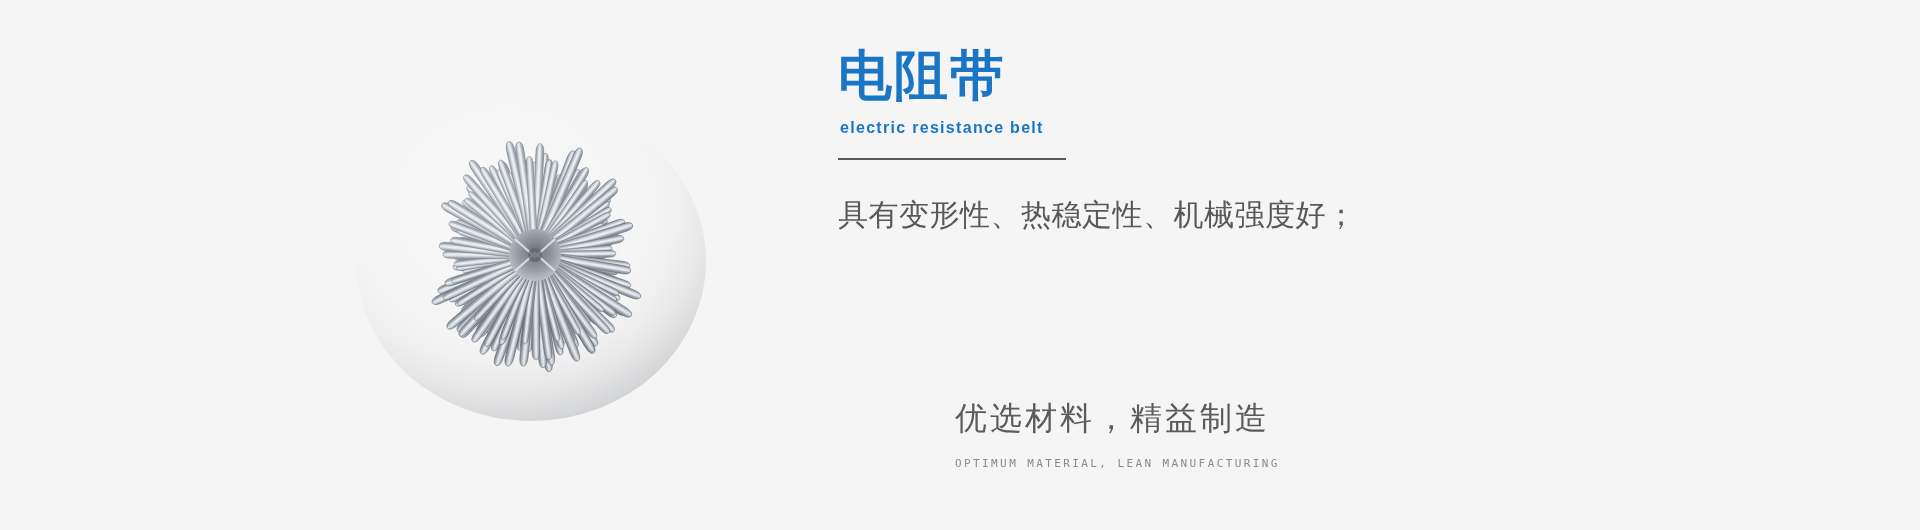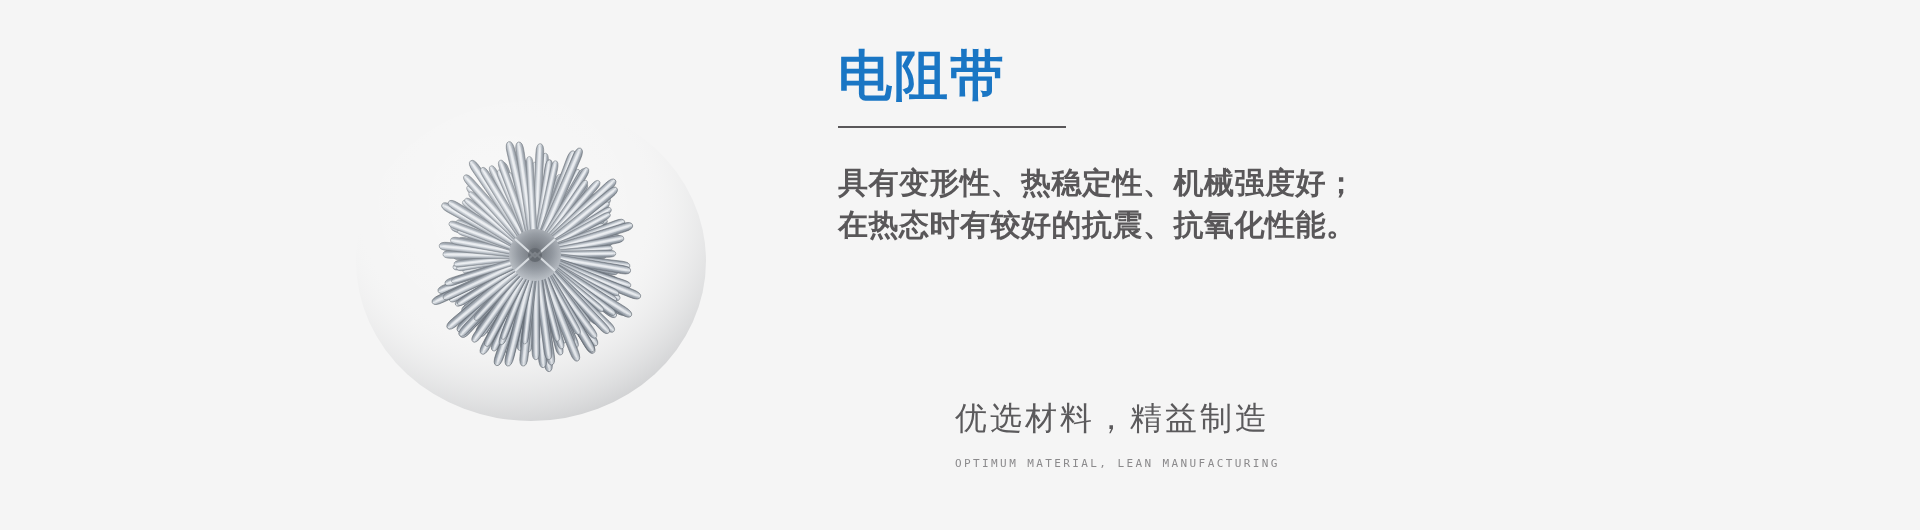--- a/index.html
+++ b/index.html
@@ -62,21 +62,21 @@
     width: 228px;
     height: 2px;
     background: #595759;
     margin: 21px 0 0 0;
   }
   .desc {
     margin: 34px 0 0 0;
     font-size: 30px;
     line-height: 1.42;
     color: #595759;
-    font-weight: 700;
+    font-weight: 400;
     letter-spacing: 0.5px;
     font-family: "DejaVu Sans", "Liberation Sans", sans-serif;
   }
   .desc-line {
     display: block;
     white-space: nowrap;
   }
 
   
   .slogan-block {
@@ -421,26 +421,26 @@
         </g>
 
         <ellipse cx="-4" cy="6" rx="175" ry="160" fill="url(#ballShade)"></ellipse>
       </g>
     </svg>
   </div>
 
   <div class="content">
     <h1 class="title-cn">电阻带</h1>
 
+    <div class="title-en">electric resistance belt</div>
 
     <div class="divider"></div>
 
     <div class="desc">
       <span class="desc-line">具有变形性、热稳定性、机械强度好；</span>
-      <span class="desc-line">在热态时有较好的抗震、抗氧化性能。</span>
     </div>
   </div>
 
   <div class="slogan-block">
     <div class="slogan-cn">优选材料，精益制造</div>
     <div class="slogan-en">OPTIMUM MATERIAL, LEAN MANUFACTURING</div>
   </div>
 
 </div>
 

